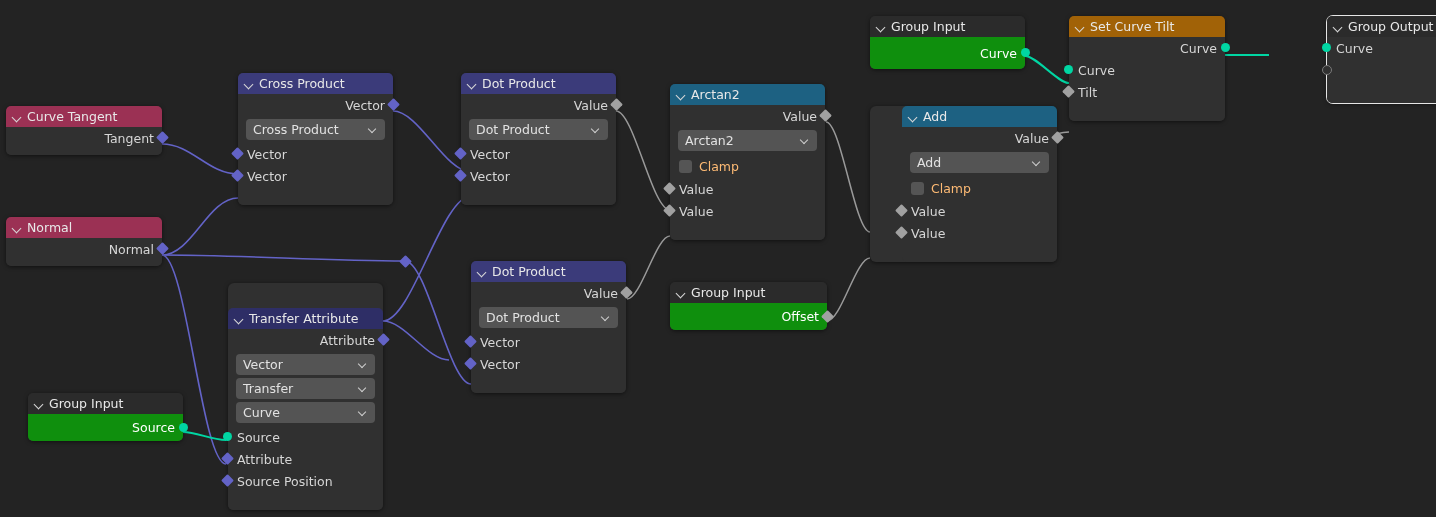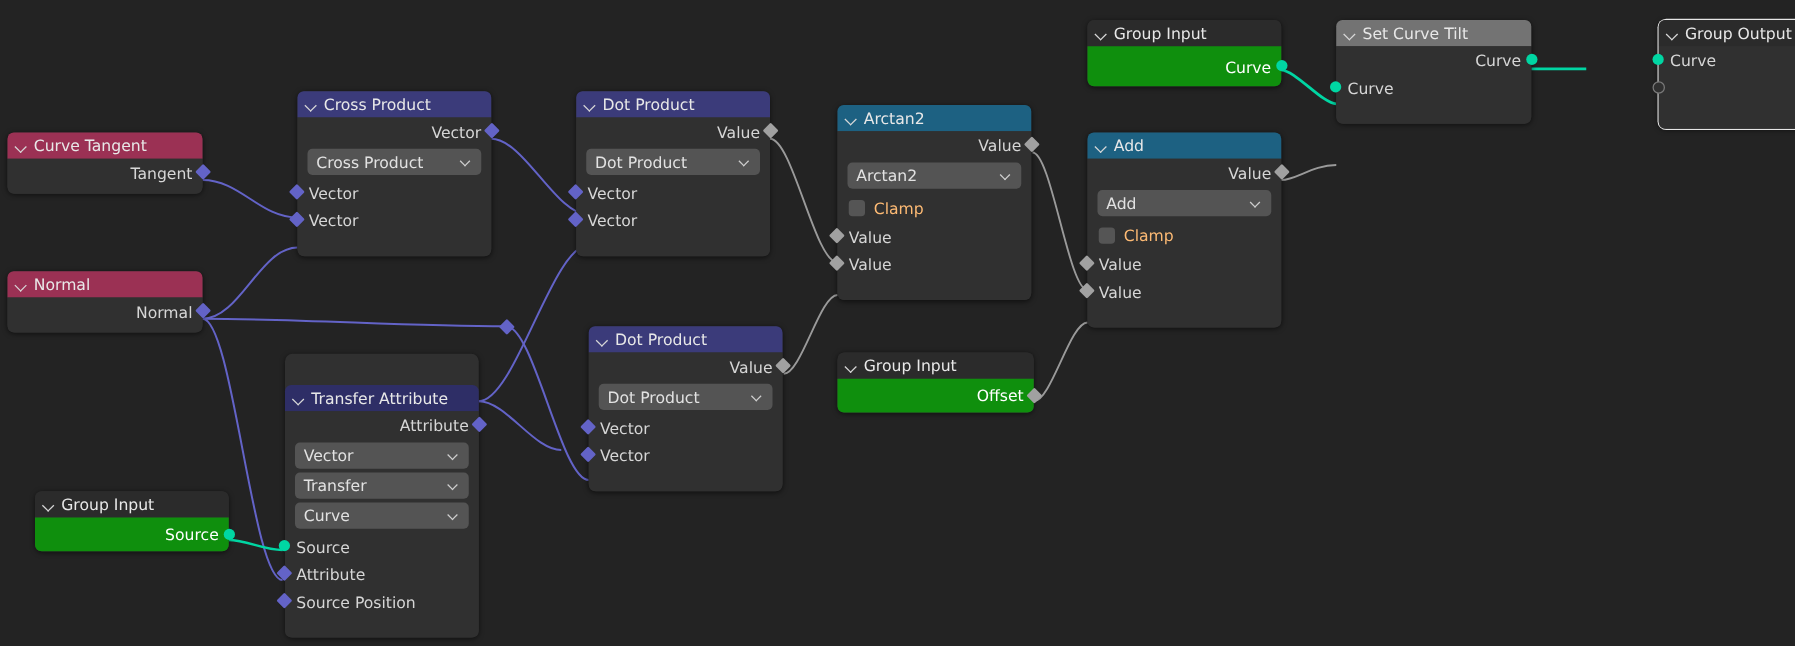--- a/index.html
+++ b/index.html
@@ -402,21 +402,21 @@
       <span>Group Input</span>
     </div>
     <div class="node-body" style="padding-bottom:0;">
       <div class="band" style="position:relative; height:32px;">
         <span>Curve</span>
         <span class="sock circle geo right" style="top:11px;"></span>
       </div>
     </div>
   </div>
 
-  <div class="node" style="left:870px; top:106px; width:155px;">
+  <div class="node" style="left:870px; top:106px; width:155px;padding-left:32px;">
     <div class="node-header" style="background:#1d6182;">
       <span class="chev"></span>
       <span>Add</span>
     </div>
     <div class="node-body" style="padding-bottom:18px;">
       <div class="row out">
         <span>Value</span>
         <span class="sock diamond val right" style="top:6px;"></span>
       </div>
       <div class="dropdown">
@@ -432,33 +432,37 @@
         <span>Value</span>
       </div>
       <div class="row in">
         <span class="sock diamond val left" style="top:6px;"></span>
         <span>Value</span>
       </div>
     </div>
   </div>
 
   <div class="node" style="left:1069px; top:16px; width:156px;">
-    <div class="node-header" style="background:#737373;">
+    <div class="node-header" style="background:#a16207;">
       <span class="chev"></span>
       <span>Set Curve Tilt</span>
     </div>
     <div class="node-body" style="padding-bottom:18px;">
       <div class="row out">
         <span>Curve</span>
         <span class="sock circle geo right" style="top:6px;"></span>
       </div>
       <div class="row in">
         <span class="sock circle geo left" style="top:6px;"></span>
         <span>Curve</span>
       </div>
+      <div class="row in">
+        <span class="sock diamond val left" style="top:6px;"></span>
+        <span>Tilt</span>
+      </div>
     </div>
   </div>
 
   <div class="node active" style="left:1327px; top:16px; width:155px;">
     <div class="node-header" style="background:#2b2b2b;">
       <span class="chev"></span>
       <span>Group Output</span>
     </div>
     <div class="node-body" style="padding-bottom:22px;">
       <div class="row in">

